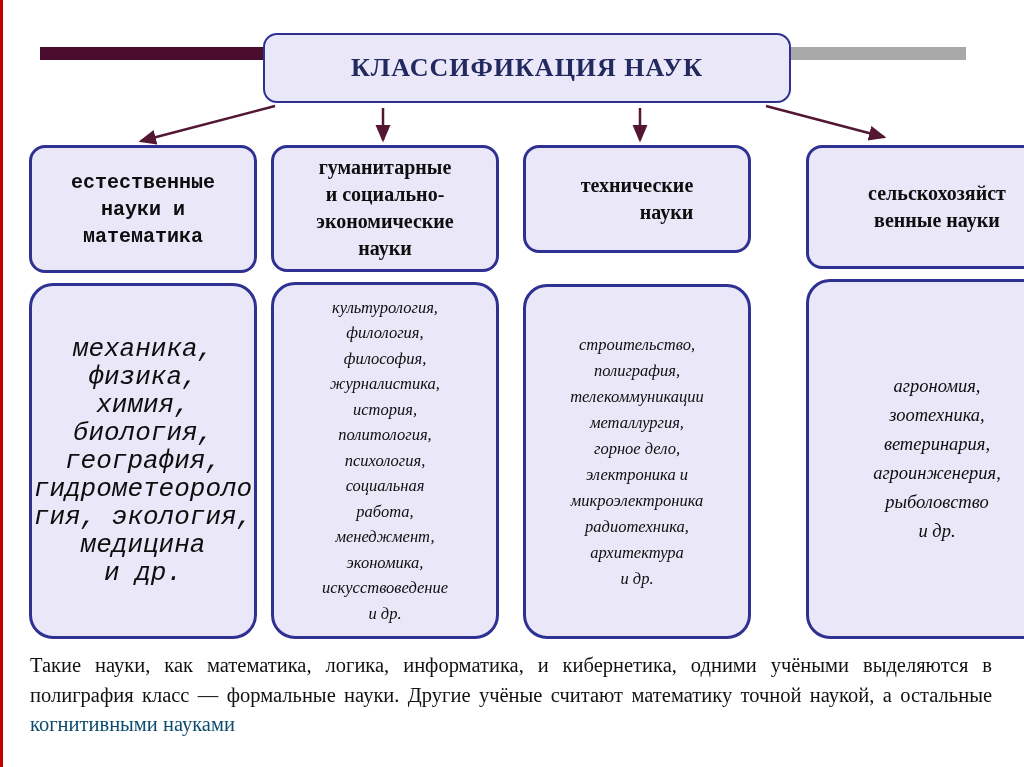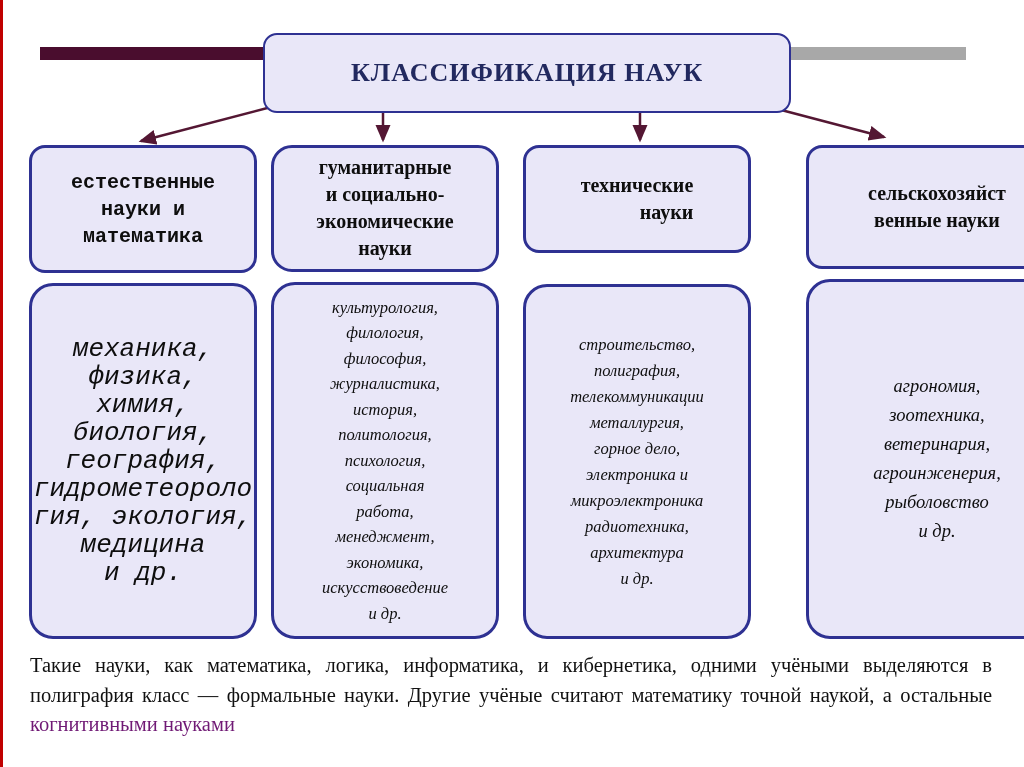--- a/index.html
+++ b/index.html
@@ -15,21 +15,21 @@
     position: absolute; left: 0; top: 0;
     width: 3px; height: 767px;
     background: #C00000;
   }
   .bar { position: absolute; top: 47px; height: 13px; }
   .bar-maroon { left: 40px; width: 232px; background: #4A0D2E; }
   .bar-gray   { left: 788px; width: 178px; background: #A8A8A8; }
 
   .title-box {
     position: absolute; left: 263px; top: 33px;
-    width: 528px; height: 80px;
+    width: 528px; height: 70px;
     background: #E9E7F8;
     border: 2px solid #2E3192;
     border-radius: 14px;
     display: flex; align-items: center; justify-content: center;
     font-weight: bold; font-size: 26px; letter-spacing: 1px;
     color: #22295F;
     box-sizing: border-box;
     z-index: 2;
   }
   .arrows { position: absolute; left: 0; top: 0; width: 1024px; height: 170px; z-index: 1; }
@@ -55,21 +55,21 @@
   .head-box {
     border-radius: 16px;
     font-weight: bold;
     font-size: 20px;
     line-height: 27px;
     padding: 6px 8px;
     margin-bottom: 10px;
     color: #0e0e0e;
   }
   .col-1 .head-box { height: 128px; }
-  .col-2 .head-box { height: 138px; border-radius: 21px; }
+  .col-2 .head-box { height: 138px; }
   .col-3 .head-box { height: 108px; text-align: right; }
   .col-4 .head-box { height: 124px; }
 
   .body-box {
     border-radius: 24px;
     flex: 1;
     font-style: italic;
     padding: 10px 18px;
     color: #0e0e0e;
   }
@@ -77,21 +77,21 @@
   .col-2 .body-box { font-size: 16.5px; line-height: 25.5px; }
   .col-3 .body-box { font-size: 16.5px; line-height: 26px; margin-top: 21px; }
   .col-4 .body-box { font-size: 18.5px; line-height: 29px; }
 
   .footer {
     position: absolute; left: 30px; top: 651px; width: 962px;
     font-size: 20.5px; line-height: 29.5px;
     text-align: justify;
     color: #111111;
   }
-  .footer .hl { color: #701a75; }
+  .footer .hl { color: #0c4a6e; }
 </style>
 </head>
 <body>
 
 <div class="left-stripe"></div>
 <div class="bar bar-maroon"></div>
 <div class="bar bar-gray"></div>
 
 <div class="title-box">КЛАССИФИКАЦИЯ НАУК</div>
 

